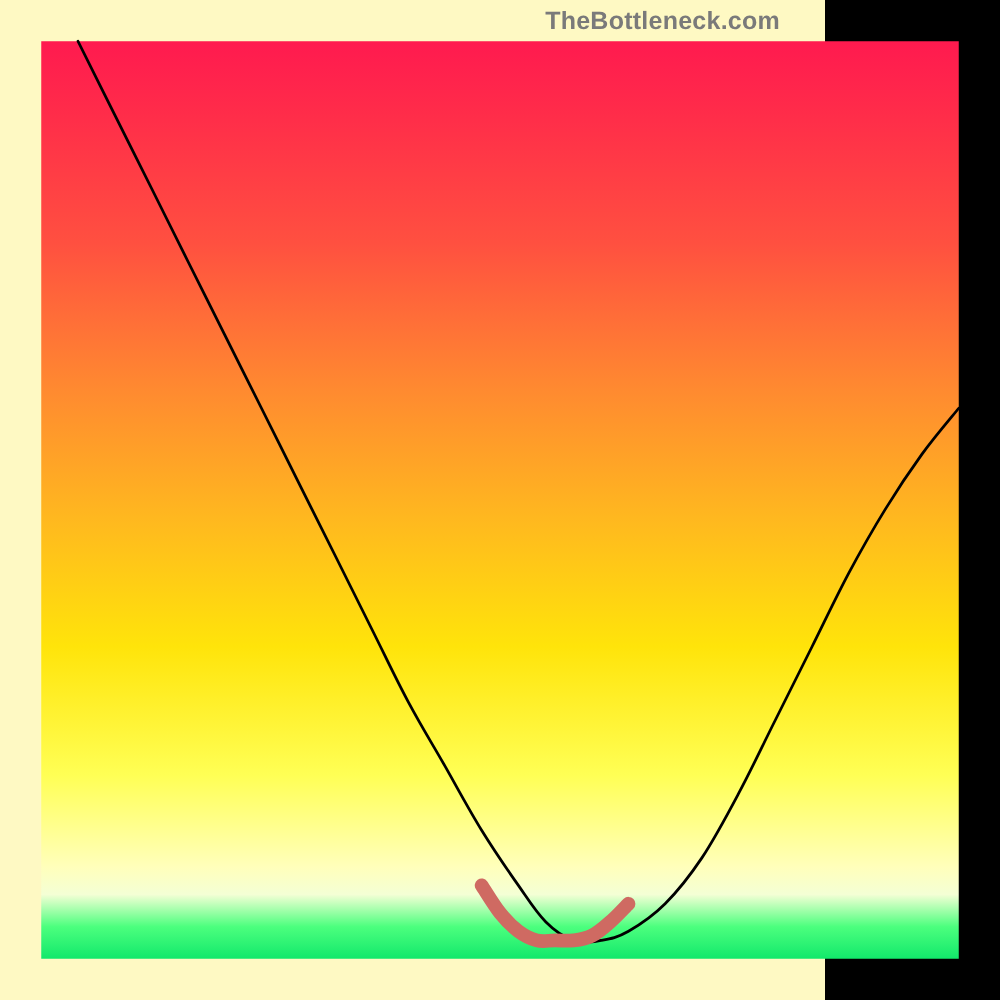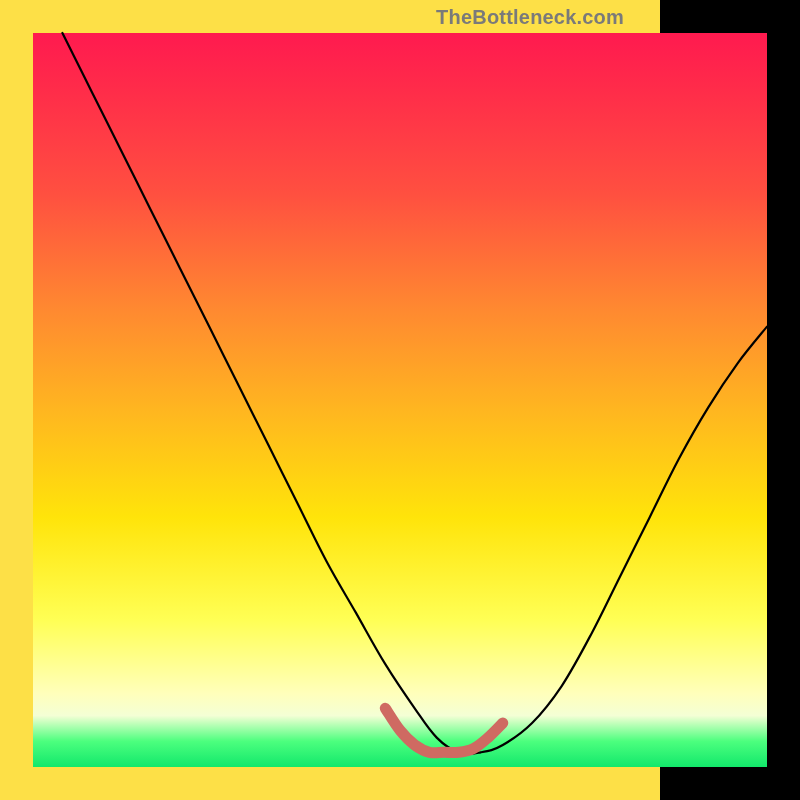--- a/index.html
+++ b/index.html
@@ -10,21 +10,21 @@
     background: #000;
     overflow: hidden;
     font-family: Arial, Helvetica, sans-serif;
   }
   .chart-frame {
     position: absolute;
     left: 0;
     top: 0;
     width: 660px;
     height: 800px;
-    background: #fde047;
+    background: #fef9c3;
   }
   .plot-area {
     position: absolute;
     
     left: 33px;
     top: 33px;
     width: 734px;
     height: 734px;
     
     background: linear-gradient(

